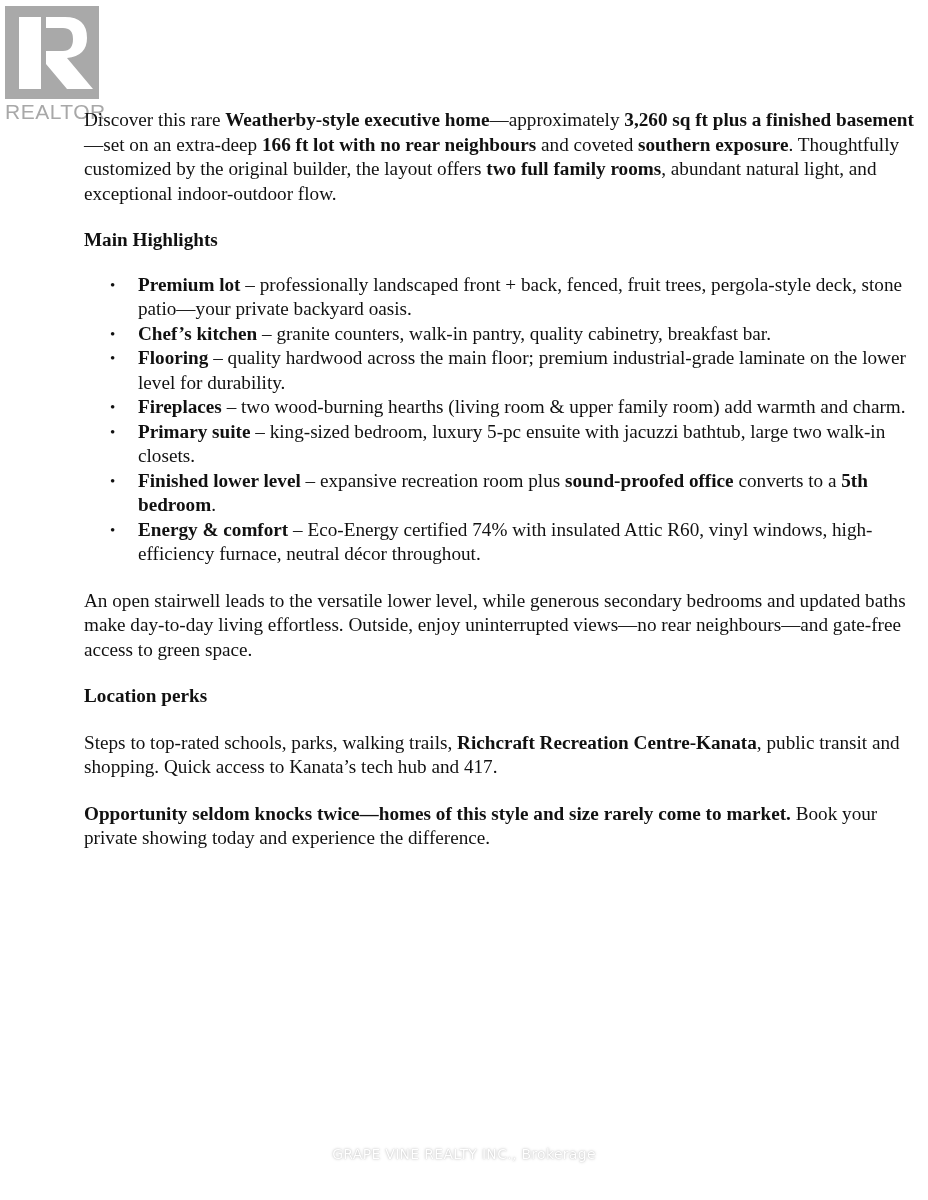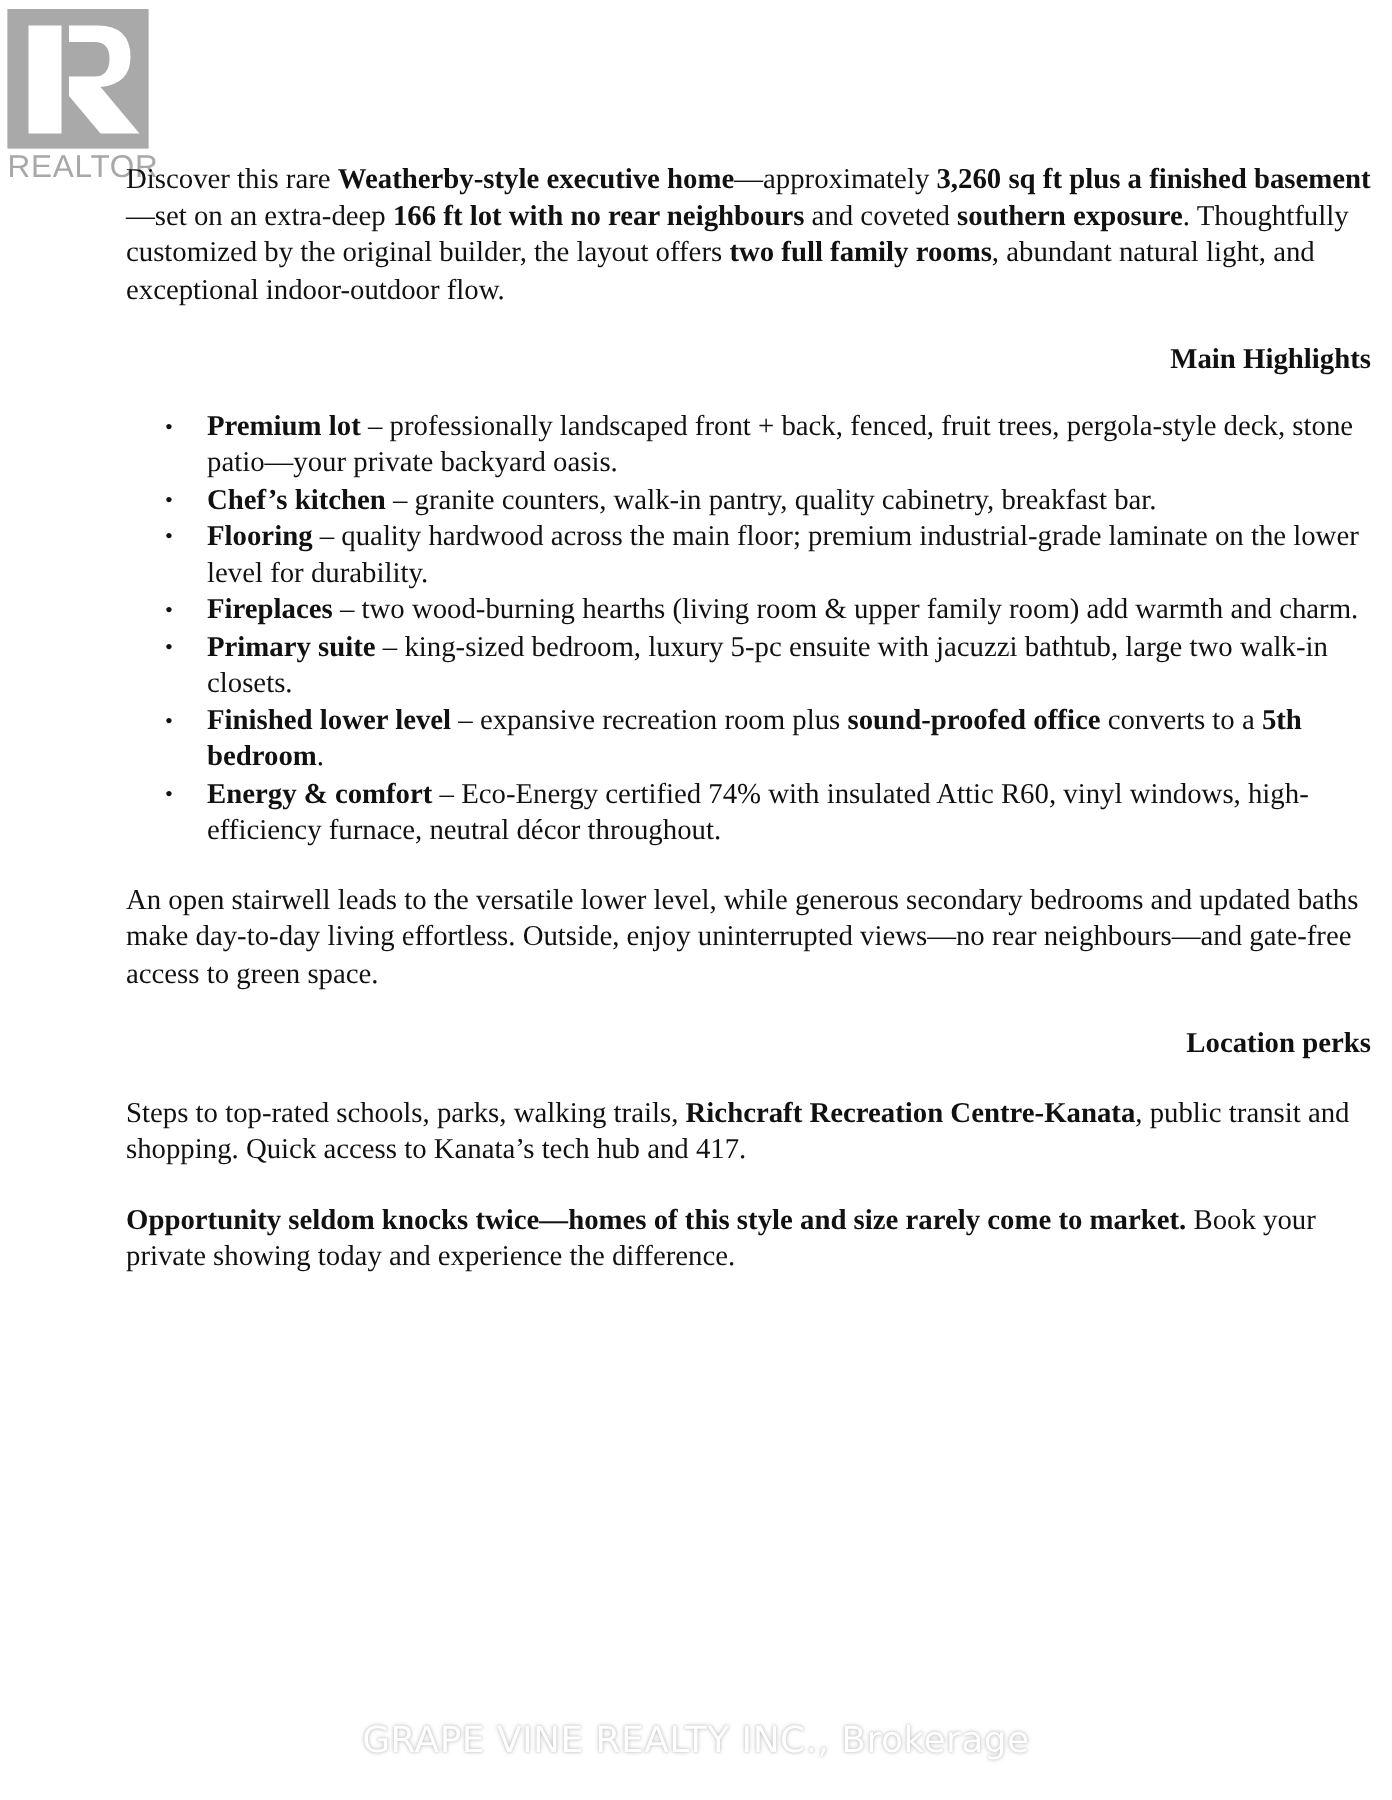--- a/index.html
+++ b/index.html
@@ -6,27 +6,27 @@
   body { width: 928px; height: 1200px; position: relative; overflow: hidden;
          font-family: "Liberation Serif", "DejaVu Serif", serif; color: #111; }
   .logo { position: absolute; left: 5px; top: 6px; width: 95px; }
   .logo-box { width: 94px; height: 93px; background: #a9a9a9; position: relative; }
   .logo-box svg { position: absolute; left: 0; top: 0; }
   .logo-text { font-family: Liberation Sans, sans-serif; font-size: 21px;
                color: #a8a8a8; letter-spacing: 0.5px; margin-top: 2px; line-height: 22px; }
   .doc { position: absolute; left: 84px; top: 108px; width: 830px; font-size: 19.2px; line-height: 24.5px; }
   .doc p { margin: 0; }
   .doc b { font-weight: bold; }
-  .h { font-weight: bold; margin-top: 22px !important; text-align: right; }
+  .h { font-weight: bold; margin-top: 22px !important; }
   .para { margin-top: 22px !important; font-family: Liberation Serif, serif; }
   ul { margin: 20px 0 0 0; padding: 0; list-style: none; }
   li { position: relative; padding-left: 54px; }
   li::before { content: "•"; position: absolute; left: 26px; top: 0; font-size: 15px; }
   .footer { position: absolute; left: 0; width: 928px; top: 1146px; text-align: center;
-            font-family: "DejaVu Sans", "Liberation Sans", sans-serif; font-size: 24px; color: #fff;
+            font-family: "DejaVu Sans", "Liberation Sans", sans-serif; font-size: 14px; color: #fff;
             text-shadow: 0 0 3px #bdbdbd, 0 0 1px #c8c8c8; letter-spacing: 0.3px; }
 </style>
 </head>
 <body>
 
 <div class="logo">
   <div class="logo-box">
     <svg width="94" height="93" viewBox="0 0 94 93">
       <rect x="0" y="0" width="94" height="93" fill="#a9a9a9"></rect>
       <rect x="14" y="11" width="22" height="72" fill="#ffffff"></rect>

